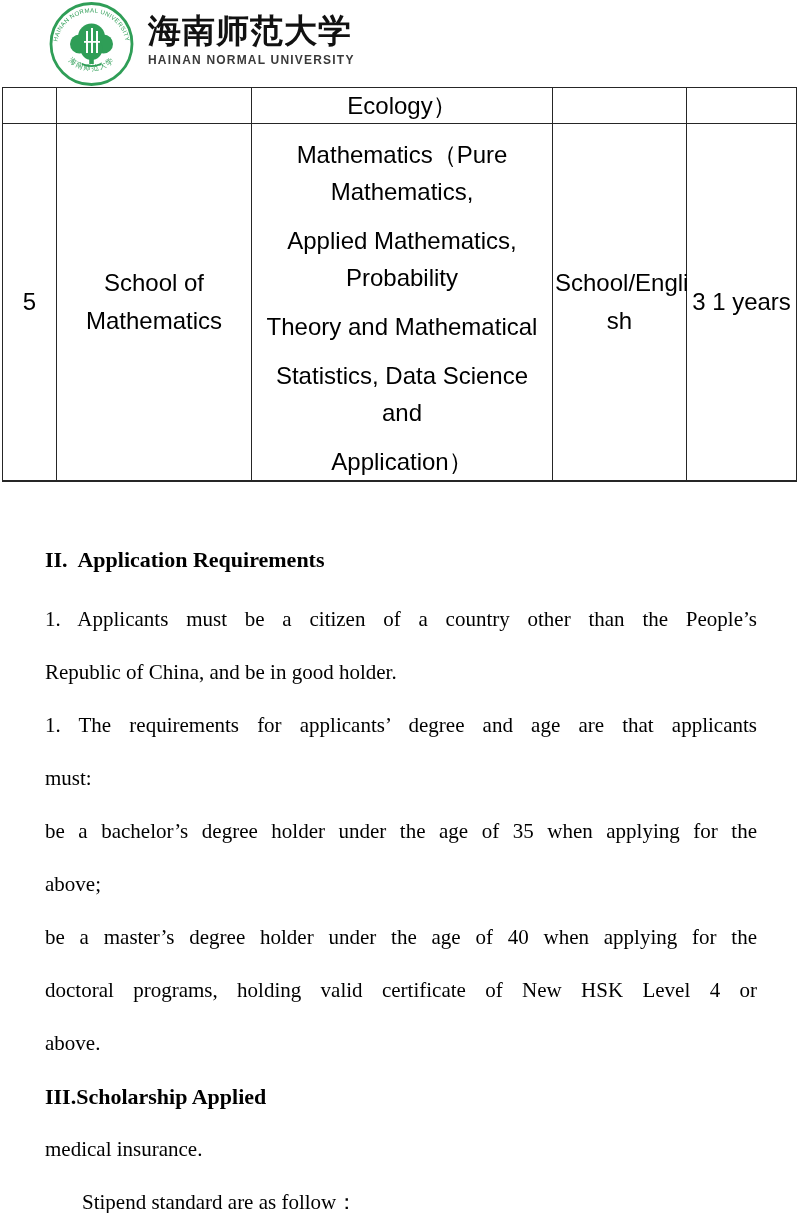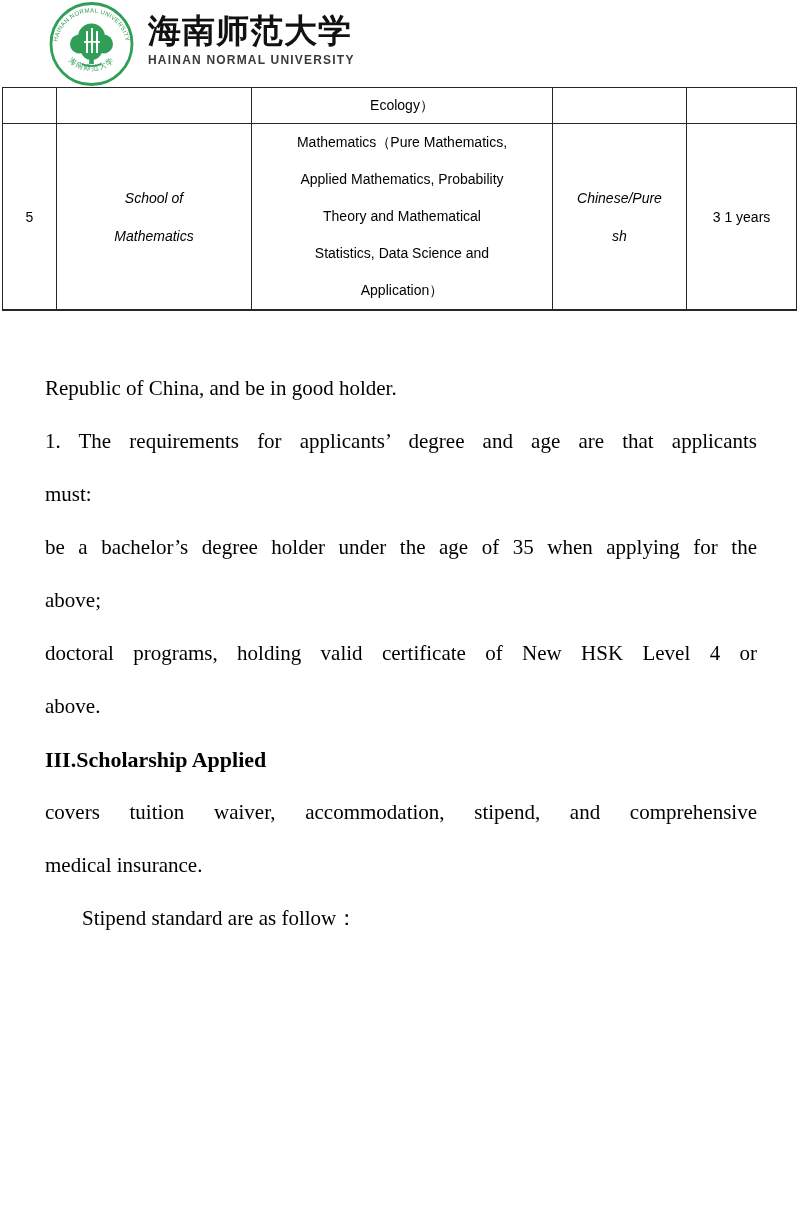--- a/index.html
+++ b/index.html
@@ -21,31 +21,31 @@
   }
   .title-en{
     font-family:"Liberation Sans", sans-serif;
     font-size:12px;font-weight:bold;letter-spacing:1.2px;color:#3a3a3a;
     margin-top:1px;white-space:nowrap;
   }
 
   
   table.programs{
     margin-left:2px;width:794px;border-collapse:collapse;table-layout:fixed;
-    font-family:"Liberation Sans", sans-serif;font-size:14px;color:#000;
+    font-family:"Liberation Sans", sans-serif;font-size:24px;color:#000;
     text-align:center;
   }
   table.programs td{
     border:1.5px solid #262626;vertical-align:middle;padding:0 2px;
   }
   table.programs{border-bottom:2.5px solid #262626;}
   tr.row-cont td{height:35px;line-height:35px;}
   tr.row-5 td{height:184px;}
-  .cl{line-height:37px;}   
-  .cl2{line-height:38px;font-style:italic;}
+  .cl{line-height:37px;margin-top:12px;}   
+  .cl2{line-height:38px;}
 
   
   .body-text{margin:51px 48px 0 45px;font-size:21px;color:#000;}
   .h-sec{
     font-size:22px;font-weight:bold;line-height:53px;white-space:pre-wrap;
     text-align:left;
   }
   .h2x{margin-bottom:7px;}
   .line{
     line-height:53px;text-align:justify;text-align-last:justify;
@@ -114,42 +114,44 @@
           <div class="cl2">Mathematics</div>
         </td>
         <td>
           <div class="cl">Mathematics（Pure Mathematics,</div>
           <div class="cl">Applied Mathematics, Probability</div>
           <div class="cl">Theory and Mathematical</div>
           <div class="cl">Statistics, Data Science and</div>
           <div class="cl">Application）</div>
         </td>
         <td>
-          <div class="cl2">Chinese/Pure</div>
+          <div class="cl2">School/Engli</div>
           <div class="cl2">sh</div>
         </td>
         <td>3 1 years</td>
       </tr>
     </tbody>
   </table>
 
   <main class="body-text">
+    <div class="h-sec h2x">II.  Application Requirements</div>
 
+    <div class="line">1. Applicants must be a citizen of a country other than the People’s</div>
     <div class="line end">Republic of China, and be in good holder.</div>
 
     <div class="line">1. The requirements for applicants’ degree and age are that applicants</div>
     <div class="line end">must:</div>
 
     <div class="line">be a bachelor’s degree holder under the age of 35 when applying for the</div>
     <div class="line end">above;</div>
 
+    <div class="line">be a master’s degree holder under the age of 40 when applying for the</div>
     <div class="line">doctoral programs, holding valid certificate of New HSK Level 4 or</div>
     <div class="line end">above.</div>
 
     <div class="h-sec">III.Scholarship Applied</div>
 
-    <div class="line">covers tuition waiver, accommodation, stipend, and comprehensive</div>
     <div class="line end">medical insurance.</div>
 
     <div class="line end ind">Stipend standard are as follow：</div>
   </main>
 
 </div>
 
 </body></html>

